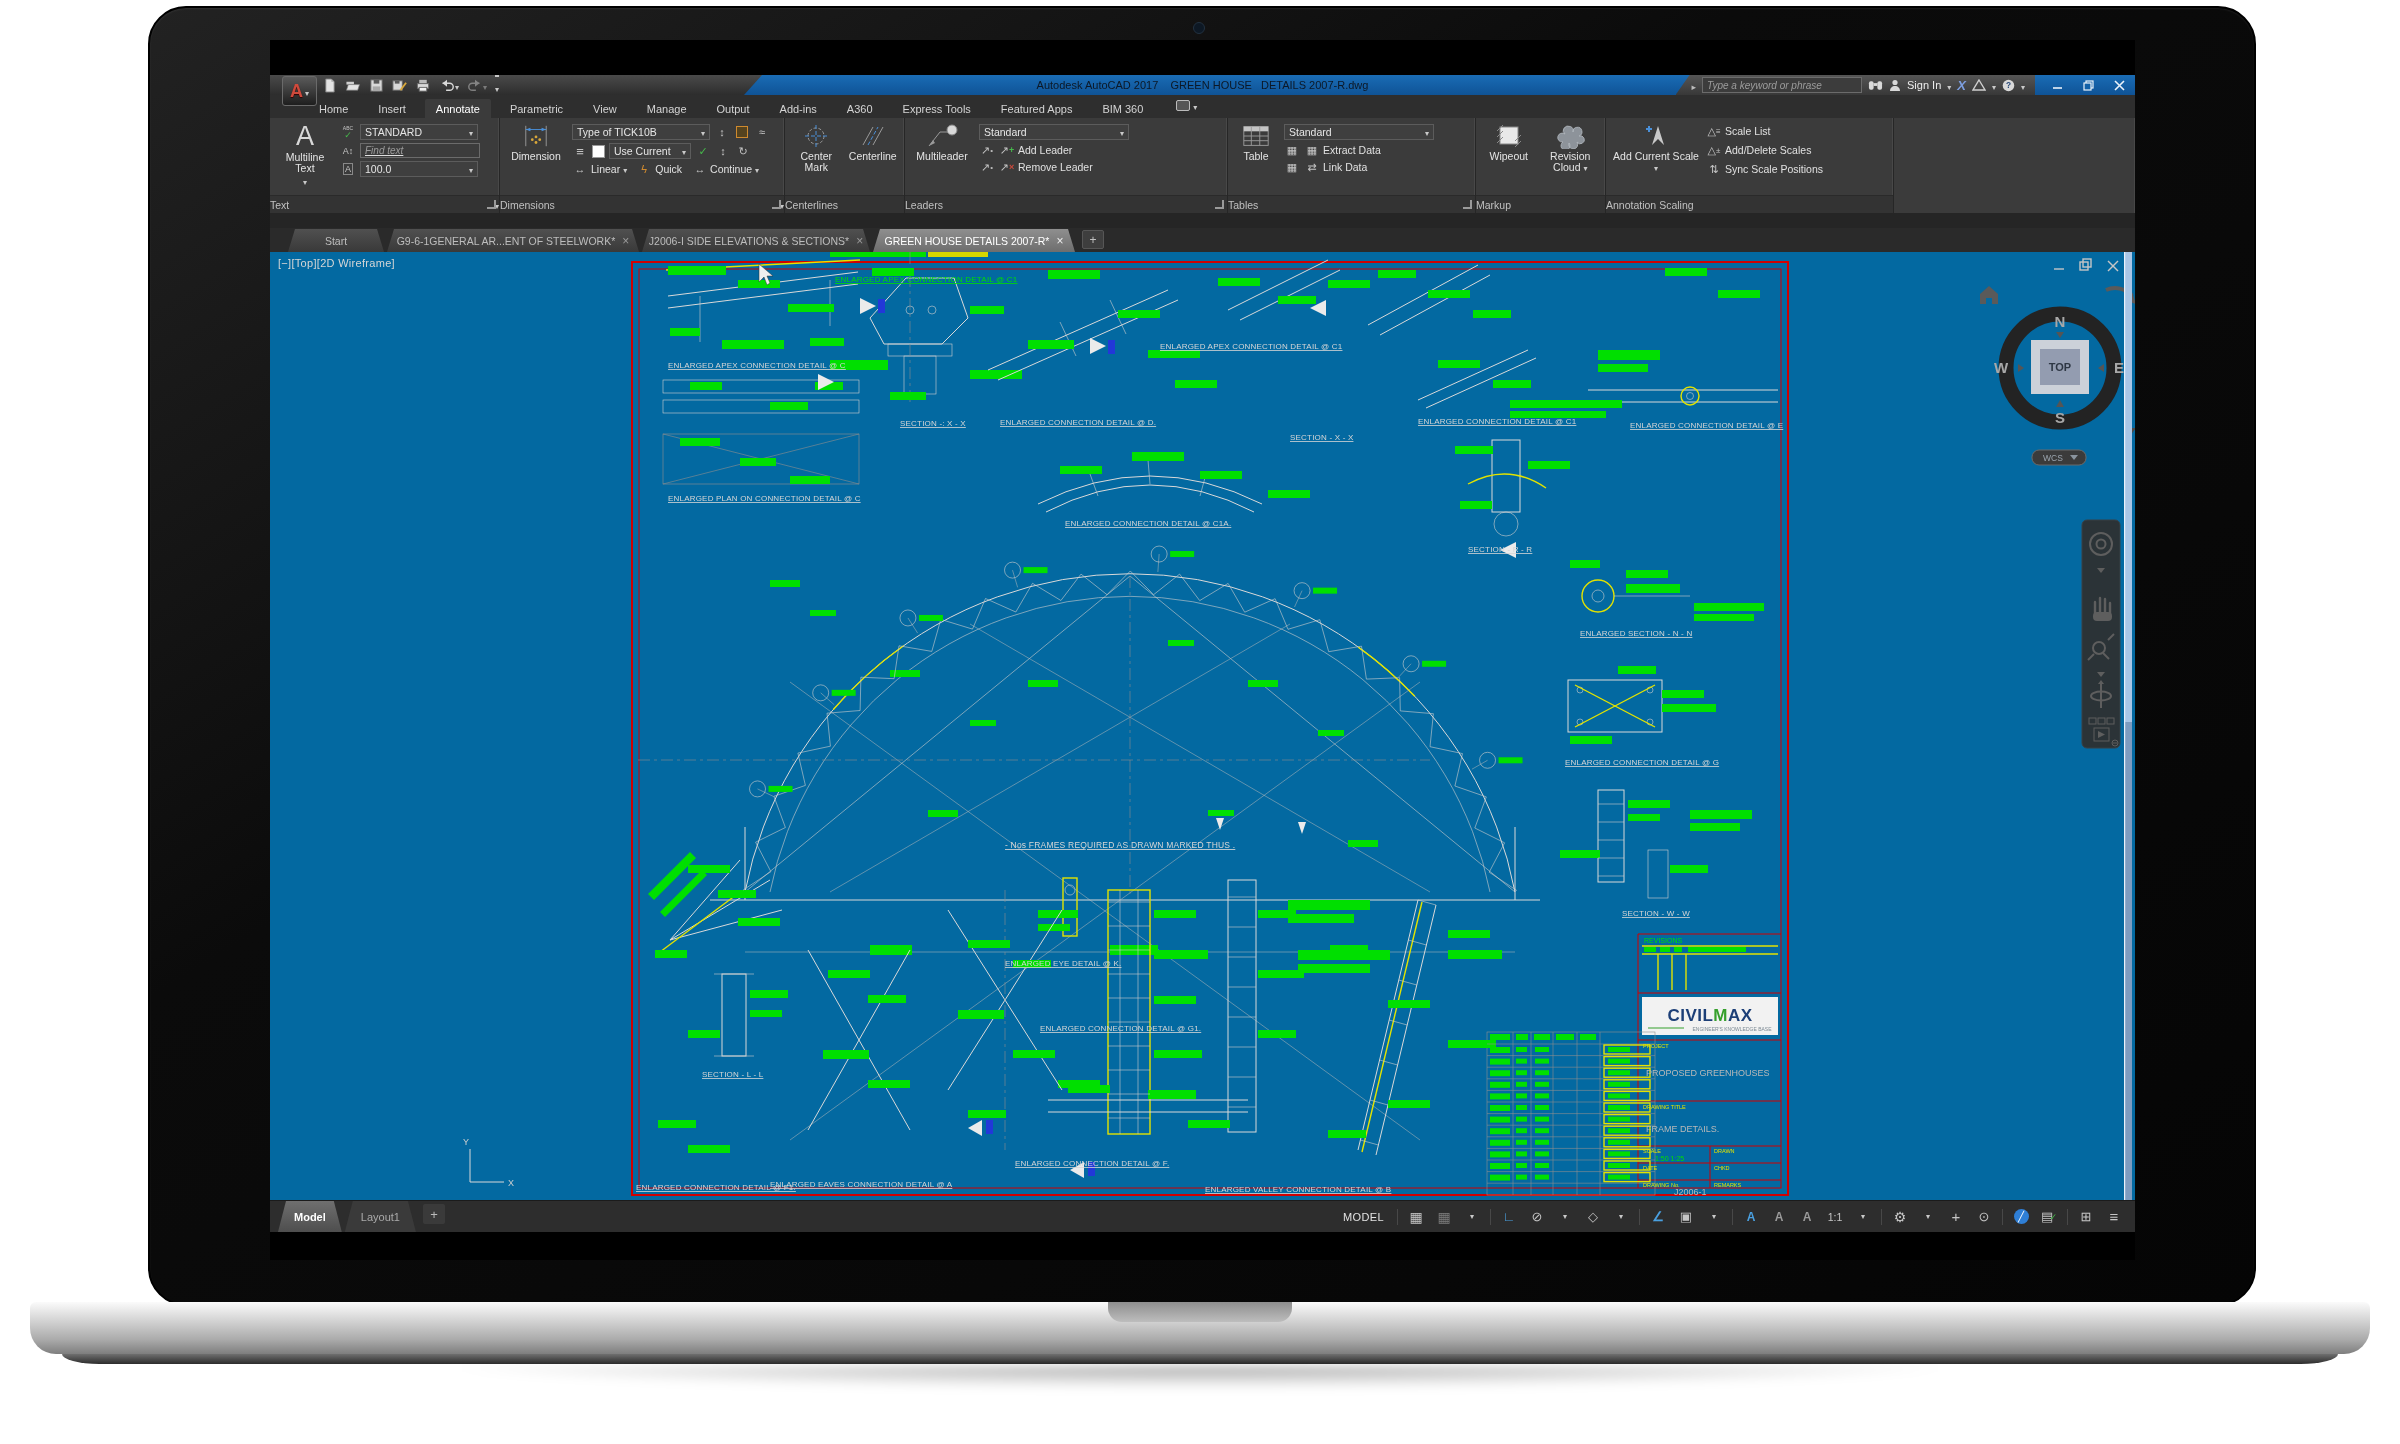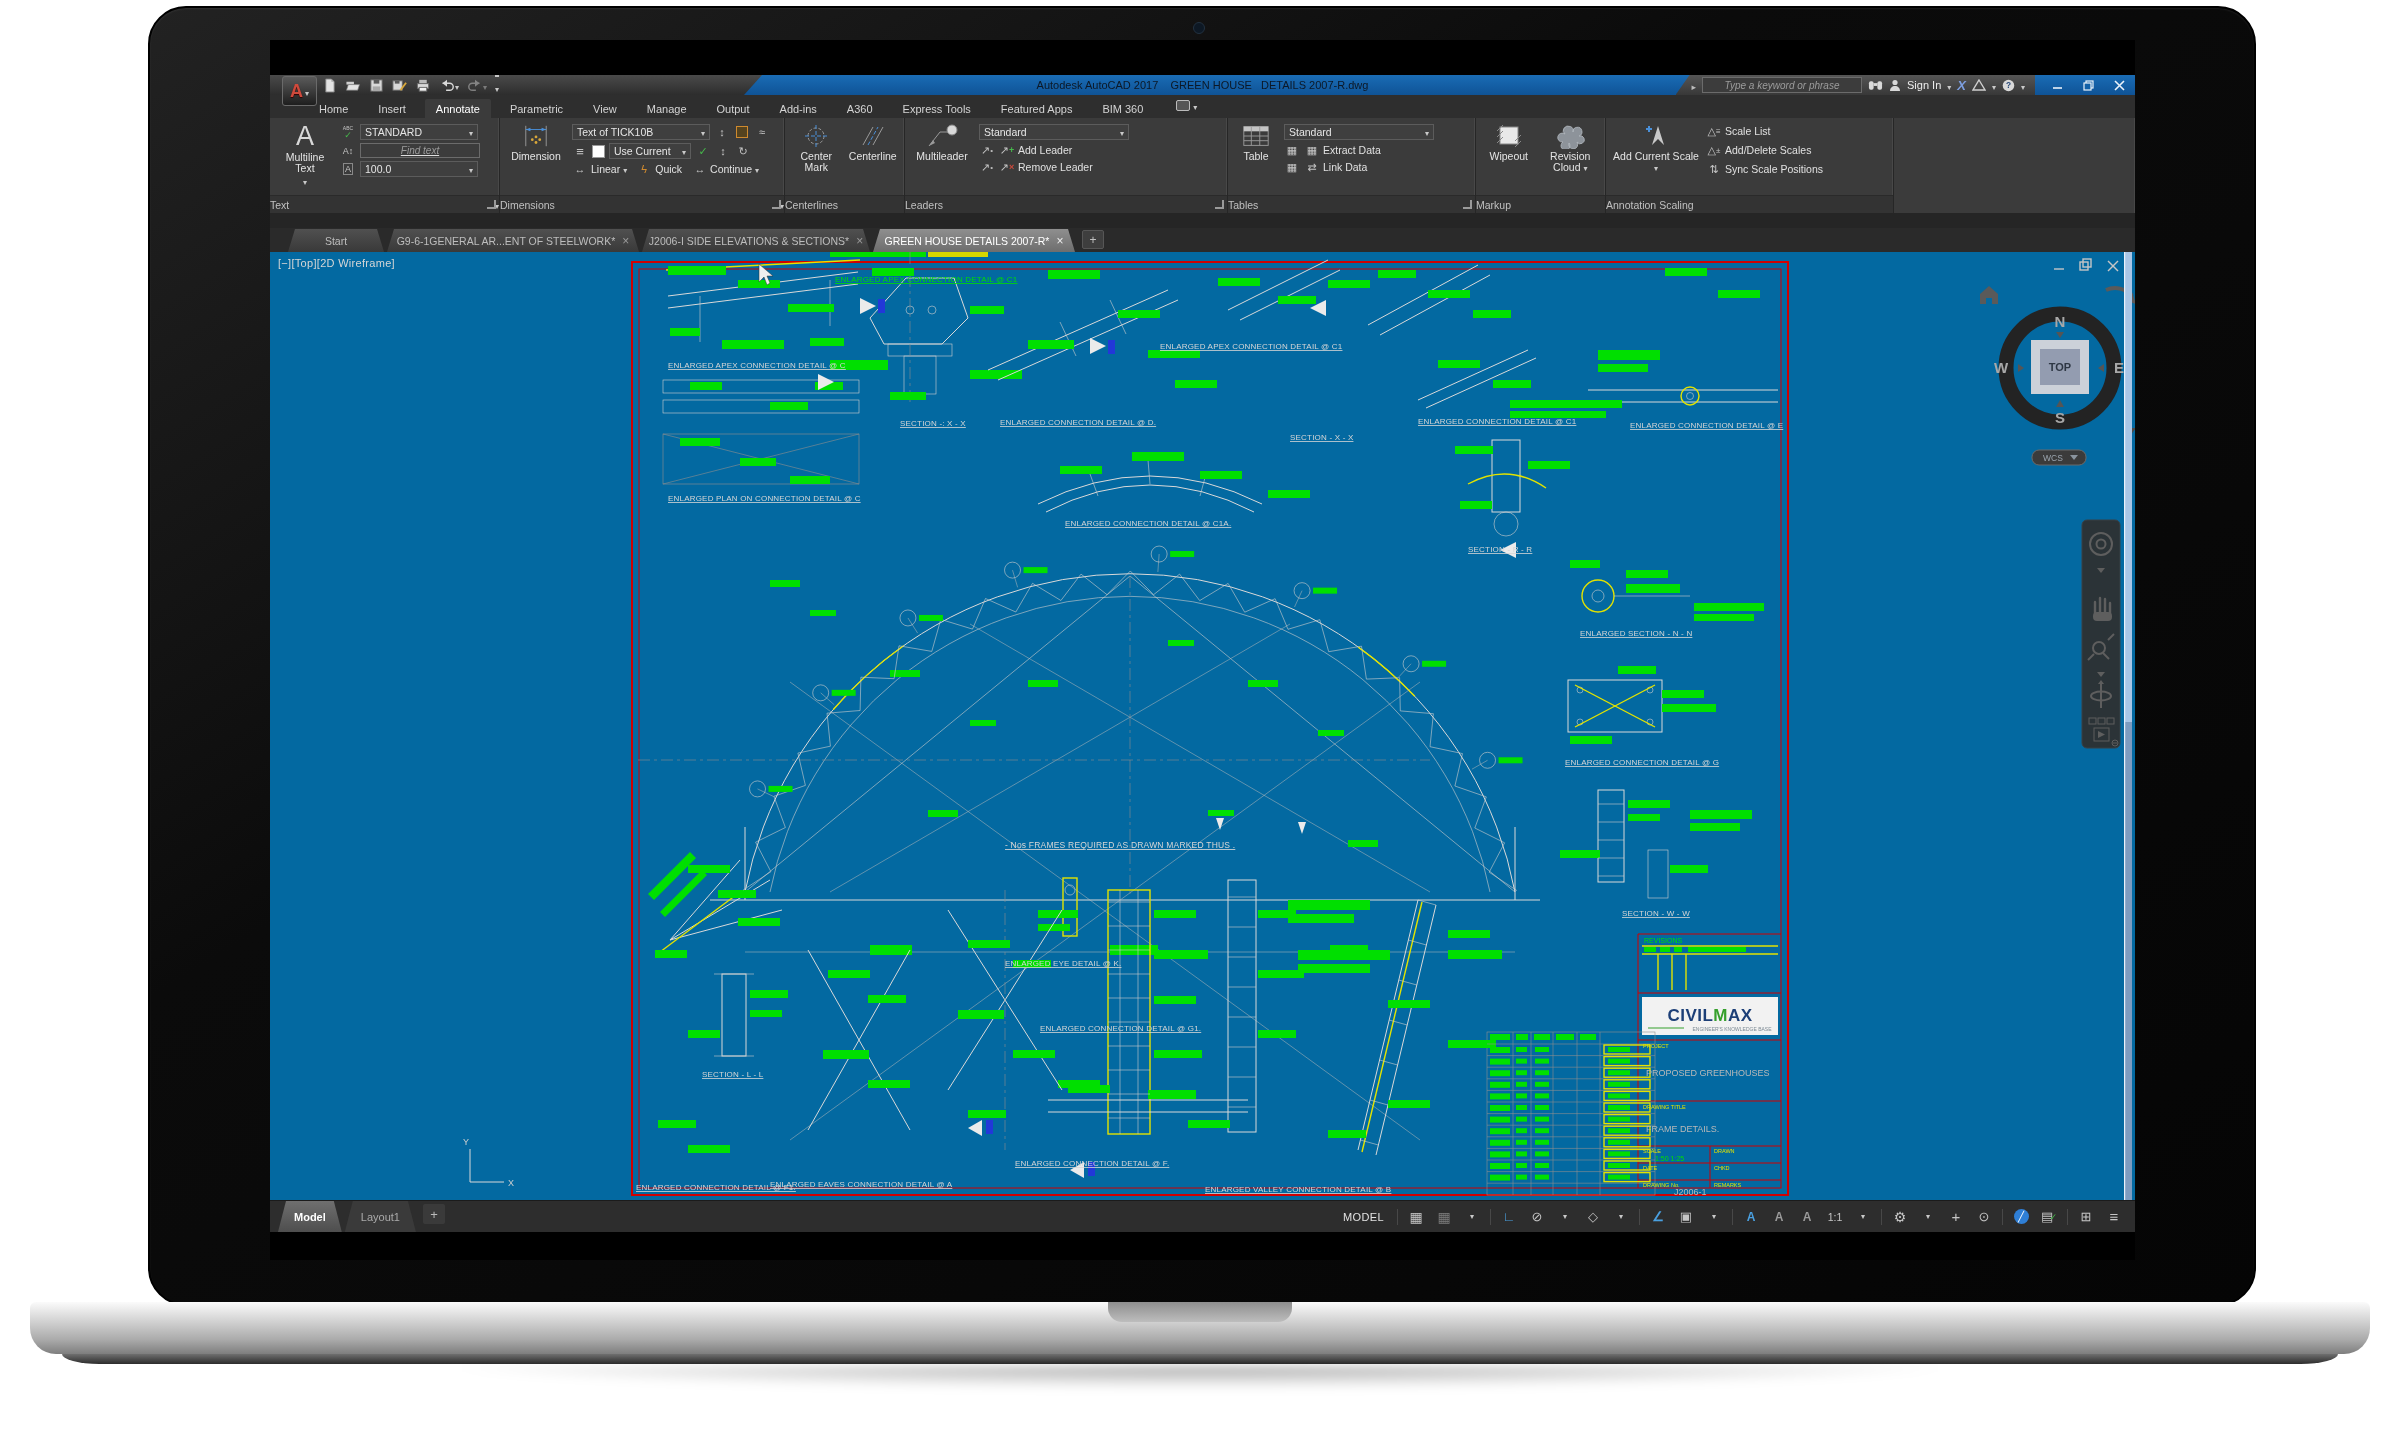--- a/index.html
+++ b/index.html
@@ -34,21 +34,21 @@
            display:flex;align-items:center;justify-content:center;gap:2px;}
   .a-red{font-weight:bold;font-size:18px;color:#cf4a3c;text-shadow:0 1px 1px #300;}
   .caret::after{content:"▾";font-size:8px;color:#c9c9c9;}
   .win-title{position:absolute;left:50%;transform:translateX(-50%);top:0;height:20px;line-height:20px;
              color:#0c1826;font-size:11px;white-space:pre;}
   .infocenter{position:absolute;right:100px;top:0;height:20px;display:flex;align-items:center;gap:6px;
               background:linear-gradient(#555,#383838);padding:0 10px 0 16px;
               clip-path:polygon(14px 0,100% 0,100% 100%,0 100%);}
   .ic-arrow::before{content:"▸";color:#bbb;font-size:9px;}
   .ic-search{width:150px;height:14px;background:#3c3c3c;border:1px solid #6b6b6b;color:#e0e0e0;
-             font-style:italic;font-size:10px;padding:0 4px;font-family:"Liberation Sans",sans-serif;text-align:center;}
+             font-style:italic;font-size:10px;padding:0 4px;font-family:"Liberation Sans",sans-serif;}
   .ic-search::placeholder{color:#9c9c9c;}
   .signin{color:#ececec;font-size:11px;}
   .x-logo{color:#7d9fe0;font-weight:bold;font-style:italic;font-size:13px;}
   .winbtns{position:absolute;right:10px;top:0;height:20px;display:flex;gap:20px;align-items:center;}
   
   .rtabs{position:absolute;left:0;top:20px;width:100%;height:23px;background:#2e2e2e;
          display:flex;align-items:flex-end;padding-left:38px;box-sizing:border-box;gap:8px;}
   .rtab{padding:4px 11px 3px;font-size:11px;color:#d4d4d4;}
   .rtab.active{background:#3b3b3b;color:#fff;border-radius:2px 2px 0 0;}
   .rtab-toggle{margin-left:14px;display:flex;align-items:center;gap:3px;padding-bottom:4px;}
@@ -320,21 +320,21 @@
                       <circle cx="17" cy="15" r="1.5"></circle>
                       <circle cx="21" cy="18" r="1.5"></circle>
                       <circle cx="17" cy="21" r="1.5"></circle>
                     </g>
                 </svg>
                 <span>Dimension</span>
               </div>
               <div class="col">
                 <div class="row">
                   <div class="combo" style="width:138px">
-                      <span>Text of TICK10B</span>
+                      <span>Type of TICK10B</span>
                       <span class="caret"></span>
                     </div>
                   <span class="mi mi-dimv"></span>
                   <span class="mi">
                       <span class="mi-dimbox"></span>
                     </span>
                   <span class="mi mi-jog"></span>
                 </div>
                 <div class="row">
                   <span class="mi mi-layers"></span>

